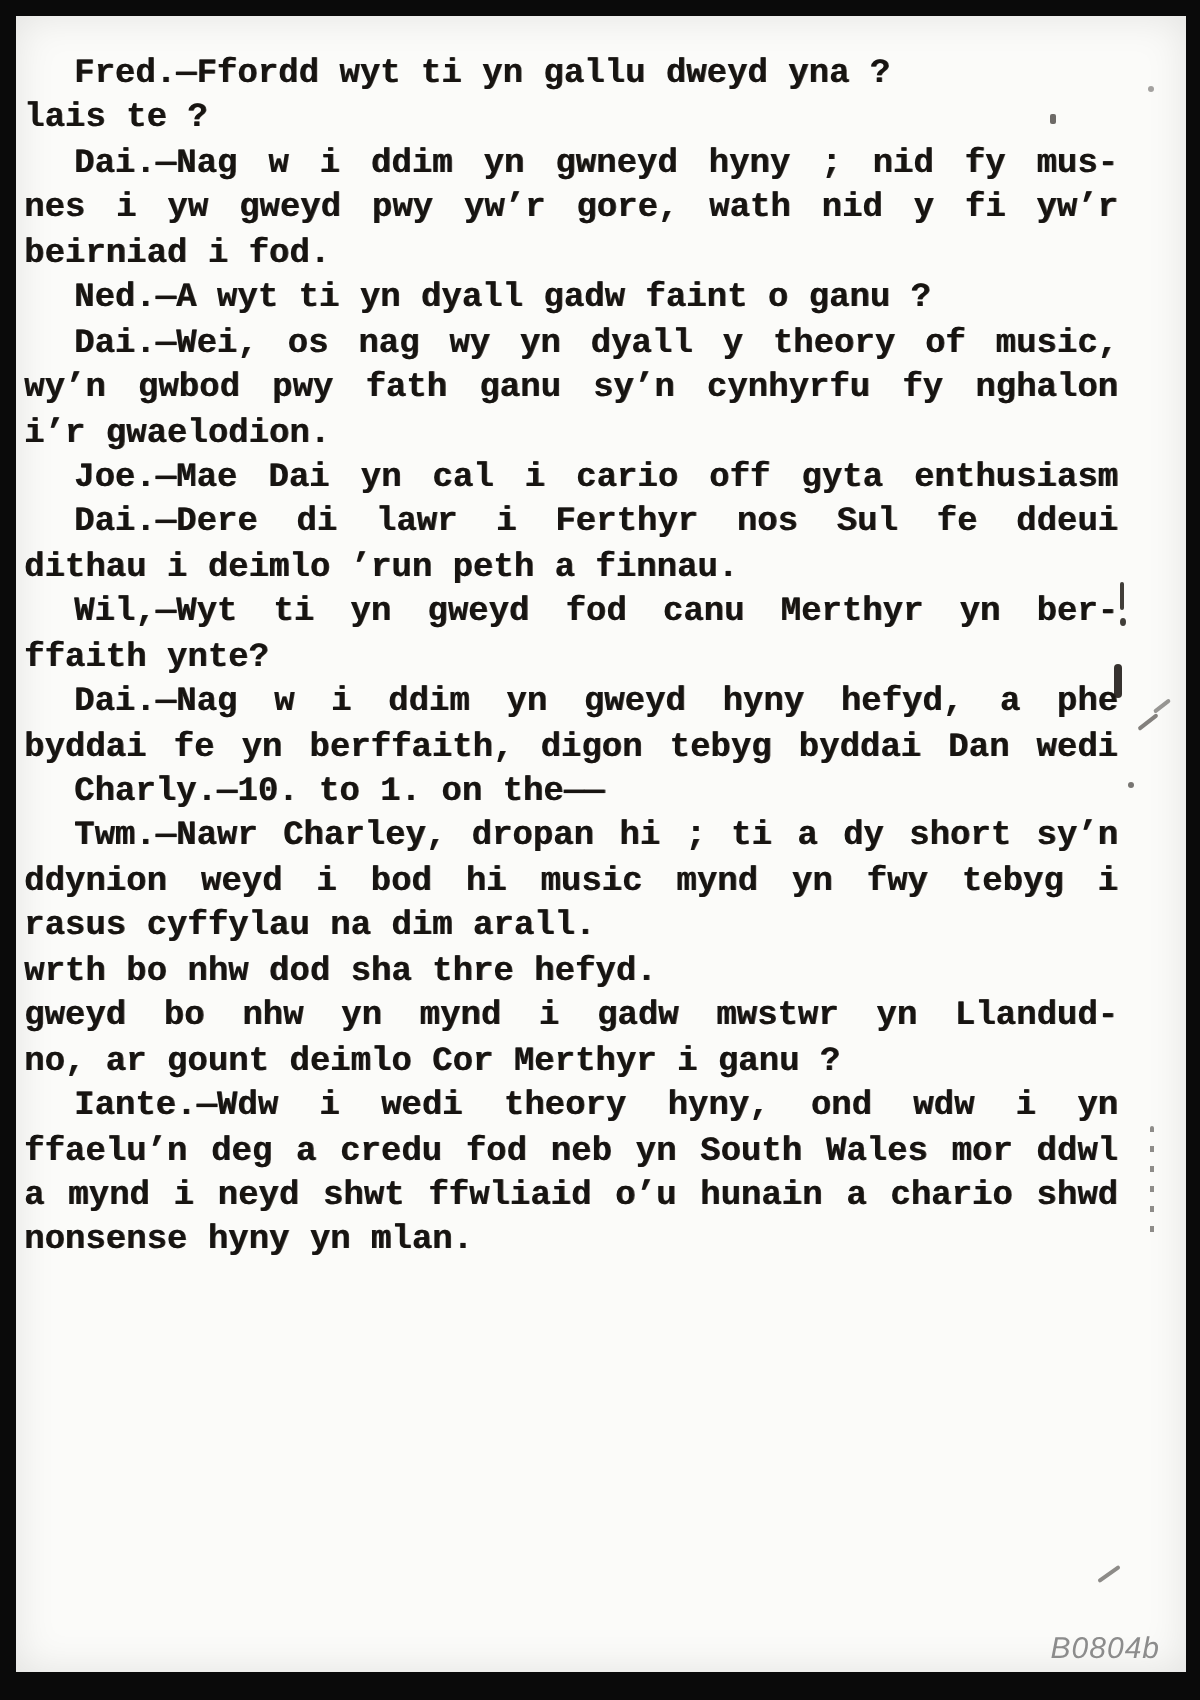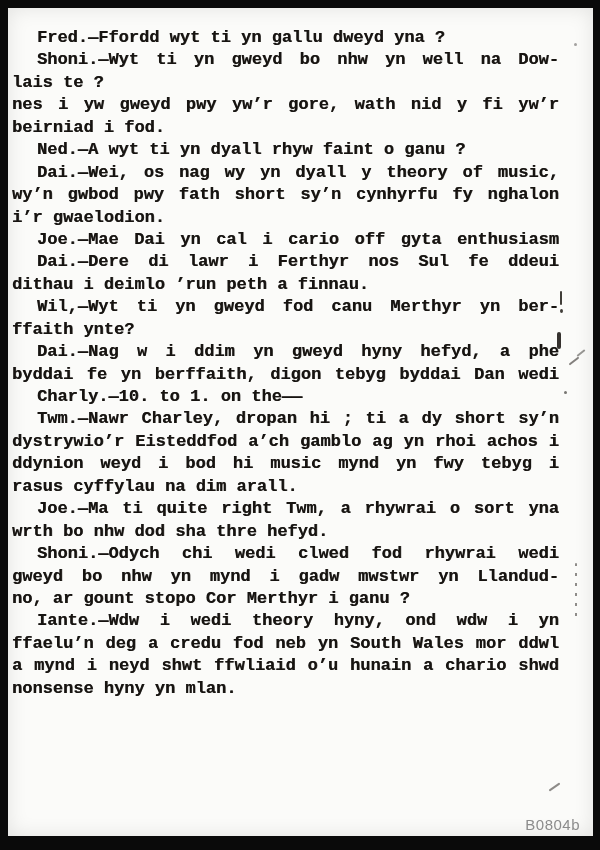--- a/index.html
+++ b/index.html
@@ -38,20 +38,21 @@
   }
   .ln.indent { text-indent:25px; }
   .ln.last { text-align-last:left; }
   .watermark {
     position:absolute;
     right:13px; bottom:3px;
     font-family:"Liberation Sans", sans-serif;
     font-size:15px;
     letter-spacing:0.5px;
     color:#8c8c8c;
+    font-style:italic;
   }
   
   .art { position:absolute; background:#201c18; border-radius:1px; }
   .art.drip1  { left:552px; top:283px; width:2px; height:14px; opacity:.85; }
   .art.dot1   { left:552px; top:301px; width:3px; height:4px; opacity:.85; border-radius:50%; }
   .art.blot1  { left:549px; top:324px; width:4px; height:17px; opacity:.9; border-radius:2px; }
   .art.dash1  { left:560px; top:352px; width:12px; height:2px; opacity:.55; transform:rotate(-38deg); }
   .art.dash2  { left:568px; top:344px; width:10px; height:2px; opacity:.45; transform:rotate(-38deg); }
   .art.dot2   { left:556px; top:383px; width:3px; height:3px; opacity:.6; border-radius:50%; }
   .art.speck1 { left:517px; top:49px;  width:3px; height:5px; opacity:.65; }
@@ -61,45 +62,42 @@
   .art.dash3  { left:540px; top:778px; width:13px; height:2px; opacity:.5; transform:rotate(-35deg); }
 </style>
 </head>
 <body>
 
 <div class="frame">
   <div class="page">
 
     <div class="text-block" id="text-block">
         <div class="ln indent last">Fred.—Ffordd wyt ti yn gallu dweyd yna ?</div>
-        <div class="ln indent">Shoni.—Wyt ti yn gweyd bo nhw yn well na Dow-</div>
         <div class="ln last">lais te ?</div>
+        <div class="ln indent">Dai.—Nag w i ddim yn gwneyd hyny ; nid fy mus-</div>
         <div class="ln">nes i yw gweyd pwy yw’r gore, wath nid y fi yw’r</div>
         <div class="ln last">beirniad i fod.</div>
-        <div class="ln indent last">Ned.—A wyt ti yn dyall rhyw faint o ganu ?</div>
+        <div class="ln indent last">Ned.—A wyt ti yn dyall gadw faint o ganu ?</div>
         <div class="ln indent">Dai.—Wei, os nag wy yn dyall y theory of music,</div>
-        <div class="ln">wy’n gwbod pwy fath short sy’n cynhyrfu fy nghalon</div>
+        <div class="ln">wy’n gwbod pwy fath ganu sy’n cynhyrfu fy nghalon</div>
         <div class="ln last">i’r gwaelodion.</div>
         <div class="ln indent">Joe.—Mae Dai yn cal i cario off gyta enthusiasm</div>
         <div class="ln indent">Dai.—Dere di lawr i Ferthyr nos Sul fe ddeui</div>
         <div class="ln last">dithau i deimlo ’run peth a finnau.</div>
         <div class="ln indent">Wil,—Wyt ti yn gweyd fod canu Merthyr yn ber-</div>
         <div class="ln last">ffaith ynte?</div>
         <div class="ln indent">Dai.—Nag w i ddim yn gweyd hyny hefyd, a phe</div>
         <div class="ln">byddai fe yn berffaith, digon tebyg byddai Dan wedi</div>
         <div class="ln indent last">Charly.—10. to 1. on the——</div>
         <div class="ln indent">Twm.—Nawr Charley, dropan hi ; ti a dy short sy’n</div>
-        <div class="ln">dystrywio’r Eisteddfod a’ch gamblo ag yn rhoi achos i</div>
         <div class="ln">ddynion weyd i bod hi music mynd yn fwy tebyg i</div>
         <div class="ln last">rasus cyffylau na dim arall.</div>
-        <div class="ln indent">Joe.—Ma ti quite right Twm, a rhywrai o sort yna</div>
         <div class="ln last">wrth bo nhw dod sha thre hefyd.</div>
-        <div class="ln indent">Shoni.—Odych chi wedi clwed fod rhywrai wedi</div>
         <div class="ln">gweyd bo nhw yn mynd i gadw mwstwr yn Llandud-</div>
-        <div class="ln last">no, ar gount stopo Cor Merthyr i ganu ?</div>
+        <div class="ln last">no, ar gount deimlo Cor Merthyr i ganu ?</div>
         <div class="ln indent">Iante.—Wdw i wedi theory hyny, ond wdw i yn</div>
         <div class="ln">ffaelu’n deg a credu fod neb yn South Wales mor ddwl</div>
         <div class="ln">a mynd i neyd shwt ffwliaid o’u hunain a chario shwd</div>
         <div class="ln last">nonsense hyny yn mlan.</div>
       </div>
 
     <span class="art drip1"></span>
     <span class="art dot1"></span>
     <span class="art blot1"></span>
     <span class="art dash1"></span>

